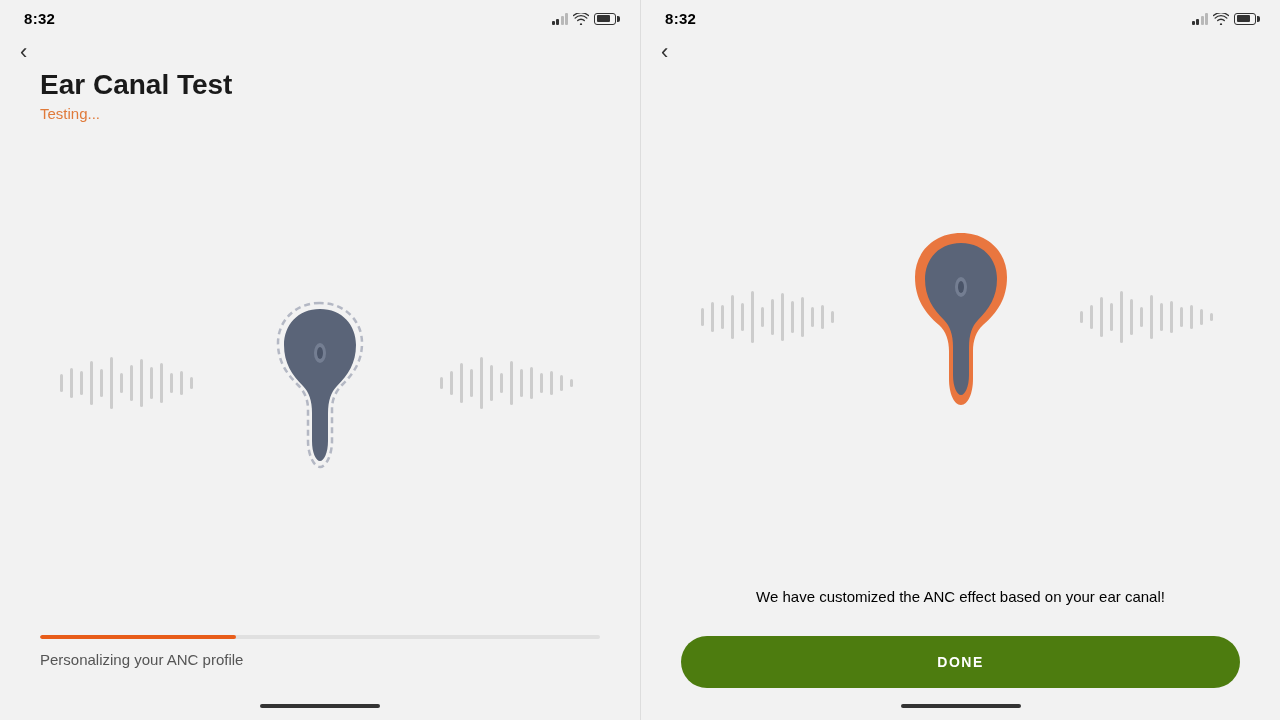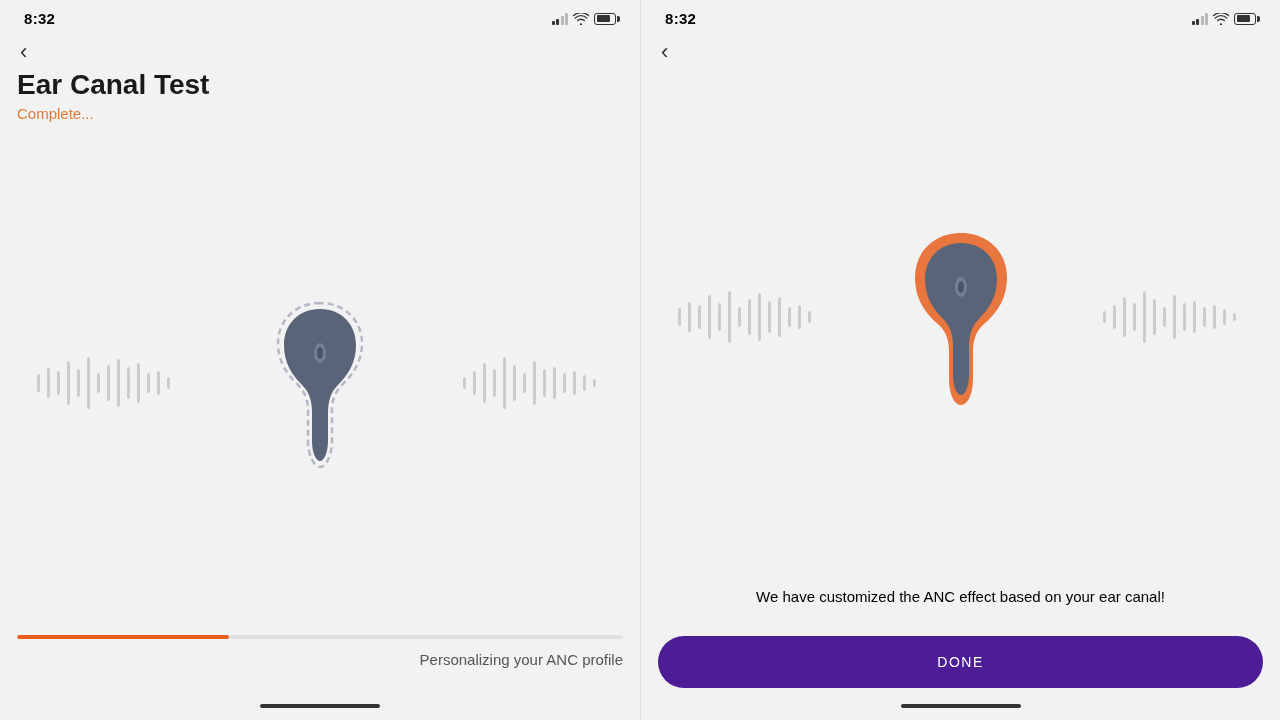--- a/index.html
+++ b/index.html
@@ -100,21 +100,21 @@
     .back-btn {
       font-size: 22px;
       color: #333;
       cursor: pointer;
       display: inline-block;
     }
 
     
     .screen-content {
       flex: 1;
-      padding: 0 17px;
+      padding: 0 40px;
       display: flex;
       flex-direction: column;
     }
 
     .screen-title {
       font-size: 28px;
       font-weight: 700;
       color: #1a1a1a;
       margin-bottom: 4px;
     }
@@ -146,21 +146,21 @@
       border-radius: 2px;
       margin-bottom: 12px;
       overflow: hidden;
     }
     .progress-bar-fill {
       height: 100%;
       background: #e85d1a;
       border-radius: 2px;
     }
     .progress-label {
-      text-align: right;
+      text-align: left;
       font-size: 15px;
       color: #555;
       margin-bottom: 16px;
     }
 
     
     .home-indicator {
       width: 120px;
       height: 4px;
       background: #333;
@@ -172,28 +172,28 @@
     .complete-message {
       text-align: center;
       font-size: 15px;
       color: #000000;
       line-height: 1.5;
       padding: 12px 16px;
       margin-bottom: 16px;
     }
 
     .done-button {
-      background: #4c1d95;
+      background: #4d7c0f;
       color: white;
       border: none;
       border-radius: 30px;
       padding: 18px 0;
       width: 100%;
       font-size: 14px;
-      font-weight: 400;
+      font-weight: 700;
       letter-spacing: 1.5px;
       cursor: pointer;
       margin-bottom: 8px;
     }
 
     
     .wifi-svg { width: 16px; height: 12px; }
   </style>
 </head>
 <body>
@@ -220,21 +220,21 @@
       </div>
     </div>
   </div>
 
   <div class="nav-bar">
     <span class="back-btn">‹</span>
   </div>
 
   <div class="screen-content">
     <div class="screen-title">Ear Canal Test</div>
-    <div class="screen-subtitle">Complete...</div>
+    <div class="screen-subtitle">Testing...</div>
 
     <div class="earbud-area">
 
       <svg width="140" height="80" viewBox="0 0 140 80" style="position:absolute;left:20px;top:50%;transform:translateY(-50%)">
         <rect x="0" y="31" width="3" height="18" rx="1.5" fill="#ccc"></rect>
         <rect x="10" y="25" width="3" height="30" rx="1.5" fill="#ccc"></rect>
         <rect x="20" y="28" width="3" height="24" rx="1.5" fill="#ccc"></rect>
         <rect x="30" y="18" width="3" height="44" rx="1.5" fill="#ccc"></rect>
         <rect x="40" y="26" width="3" height="28" rx="1.5" fill="#ccc"></rect>
         <rect x="50" y="14" width="3" height="52" rx="1.5" fill="#ccc"></rect>

